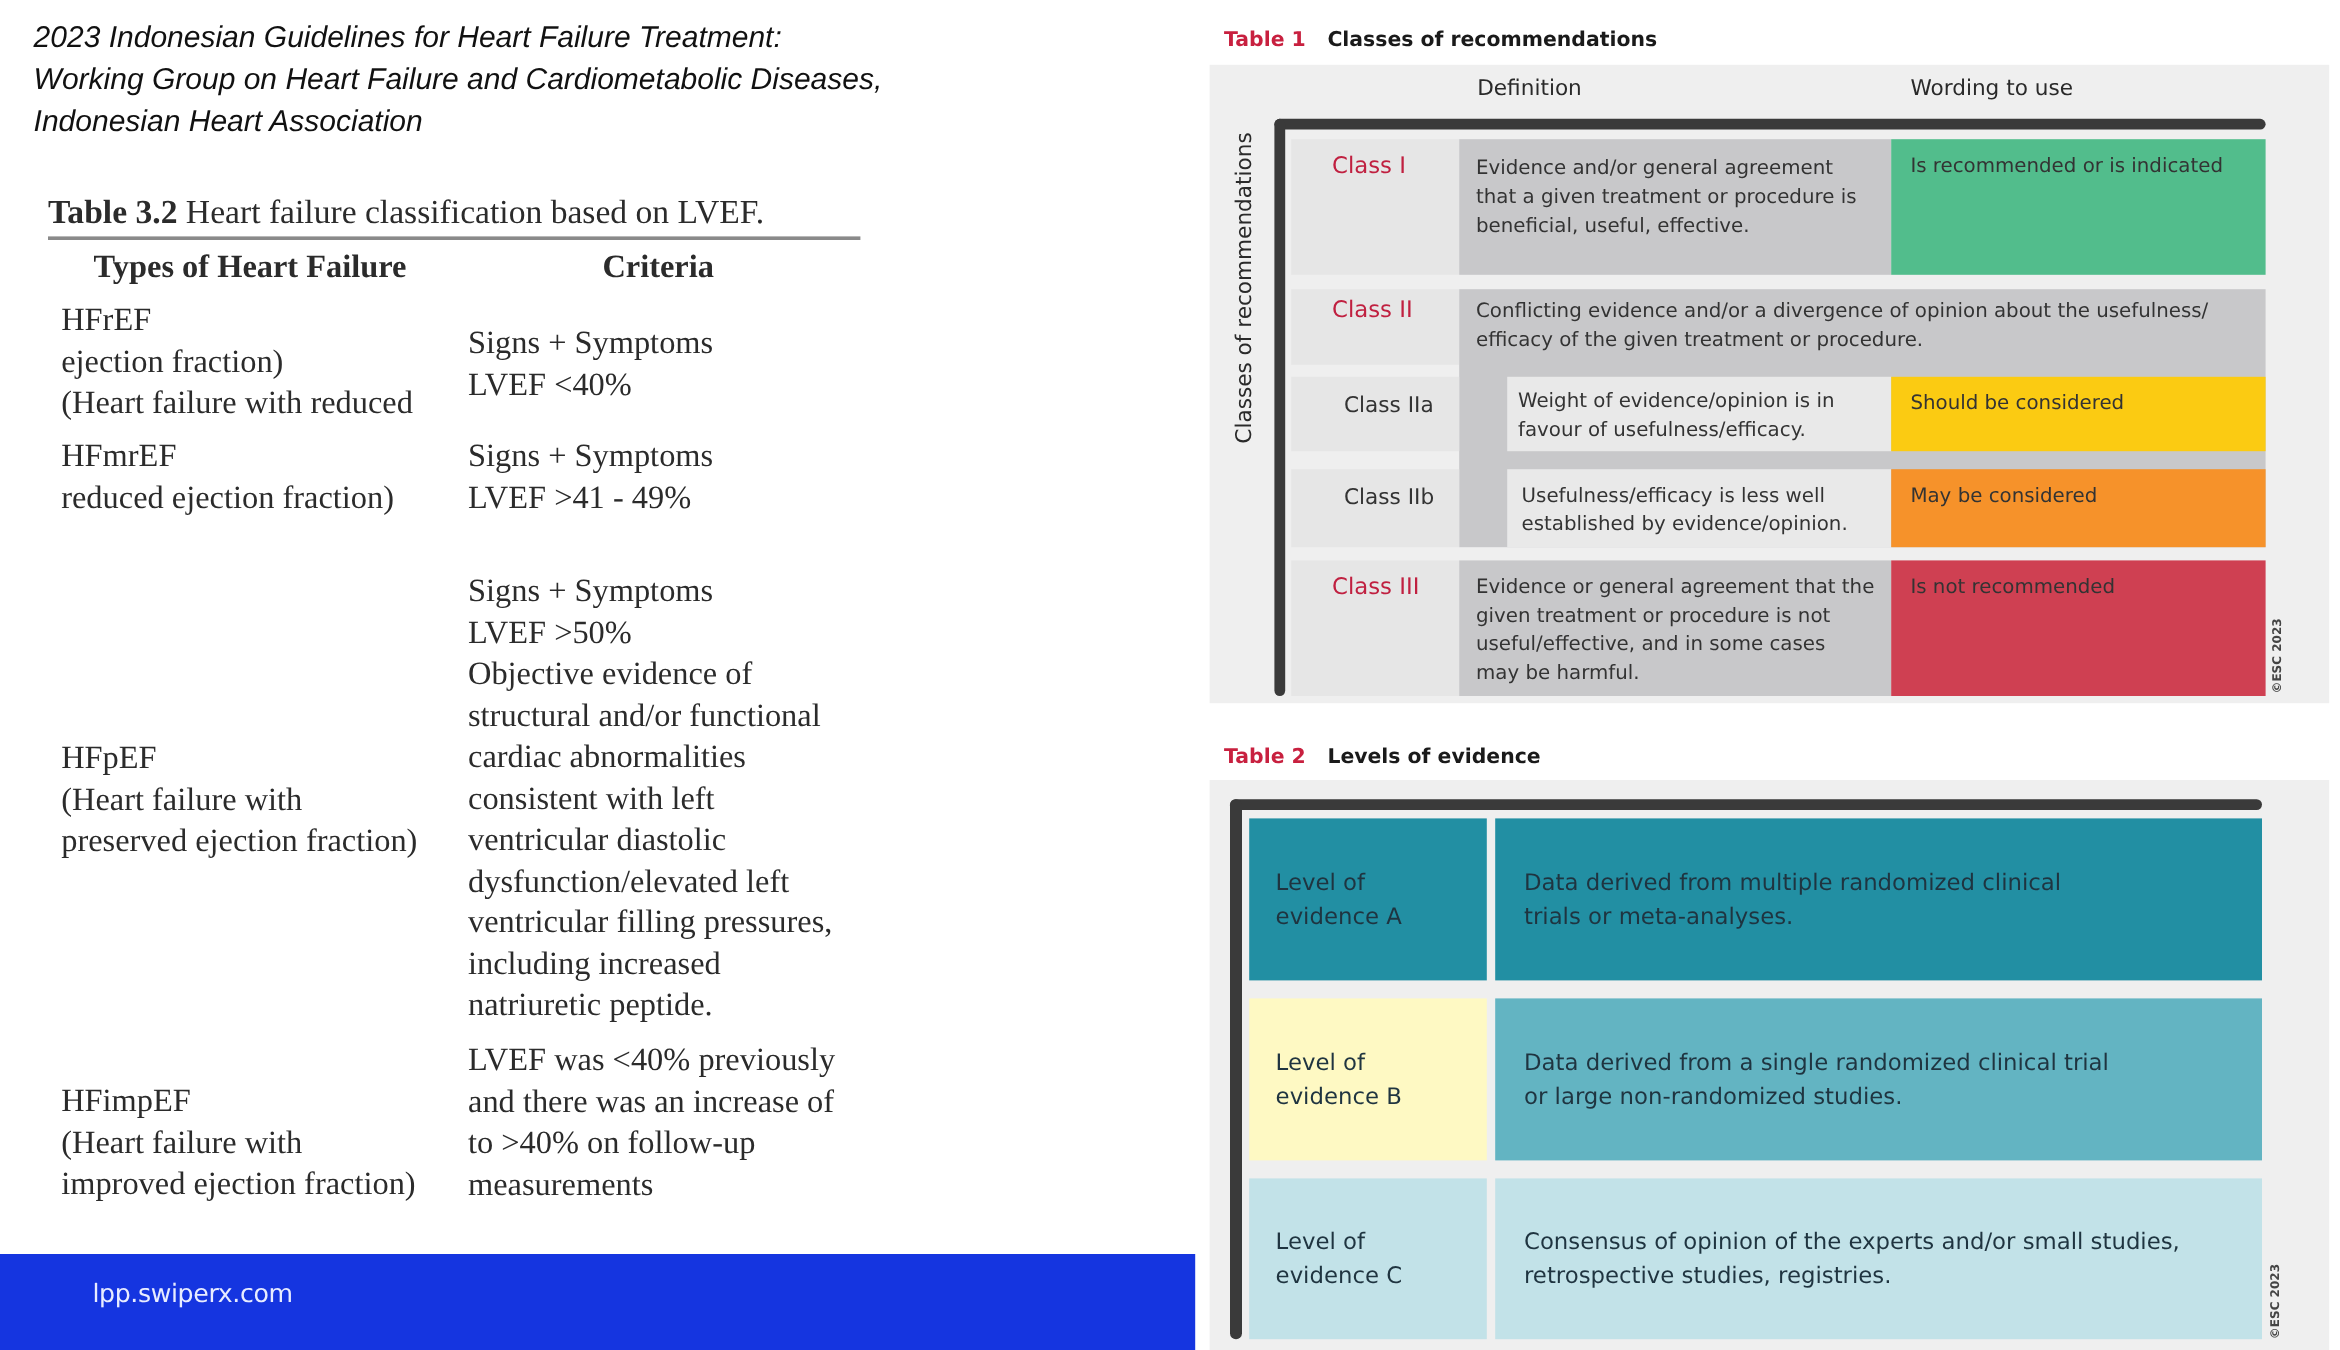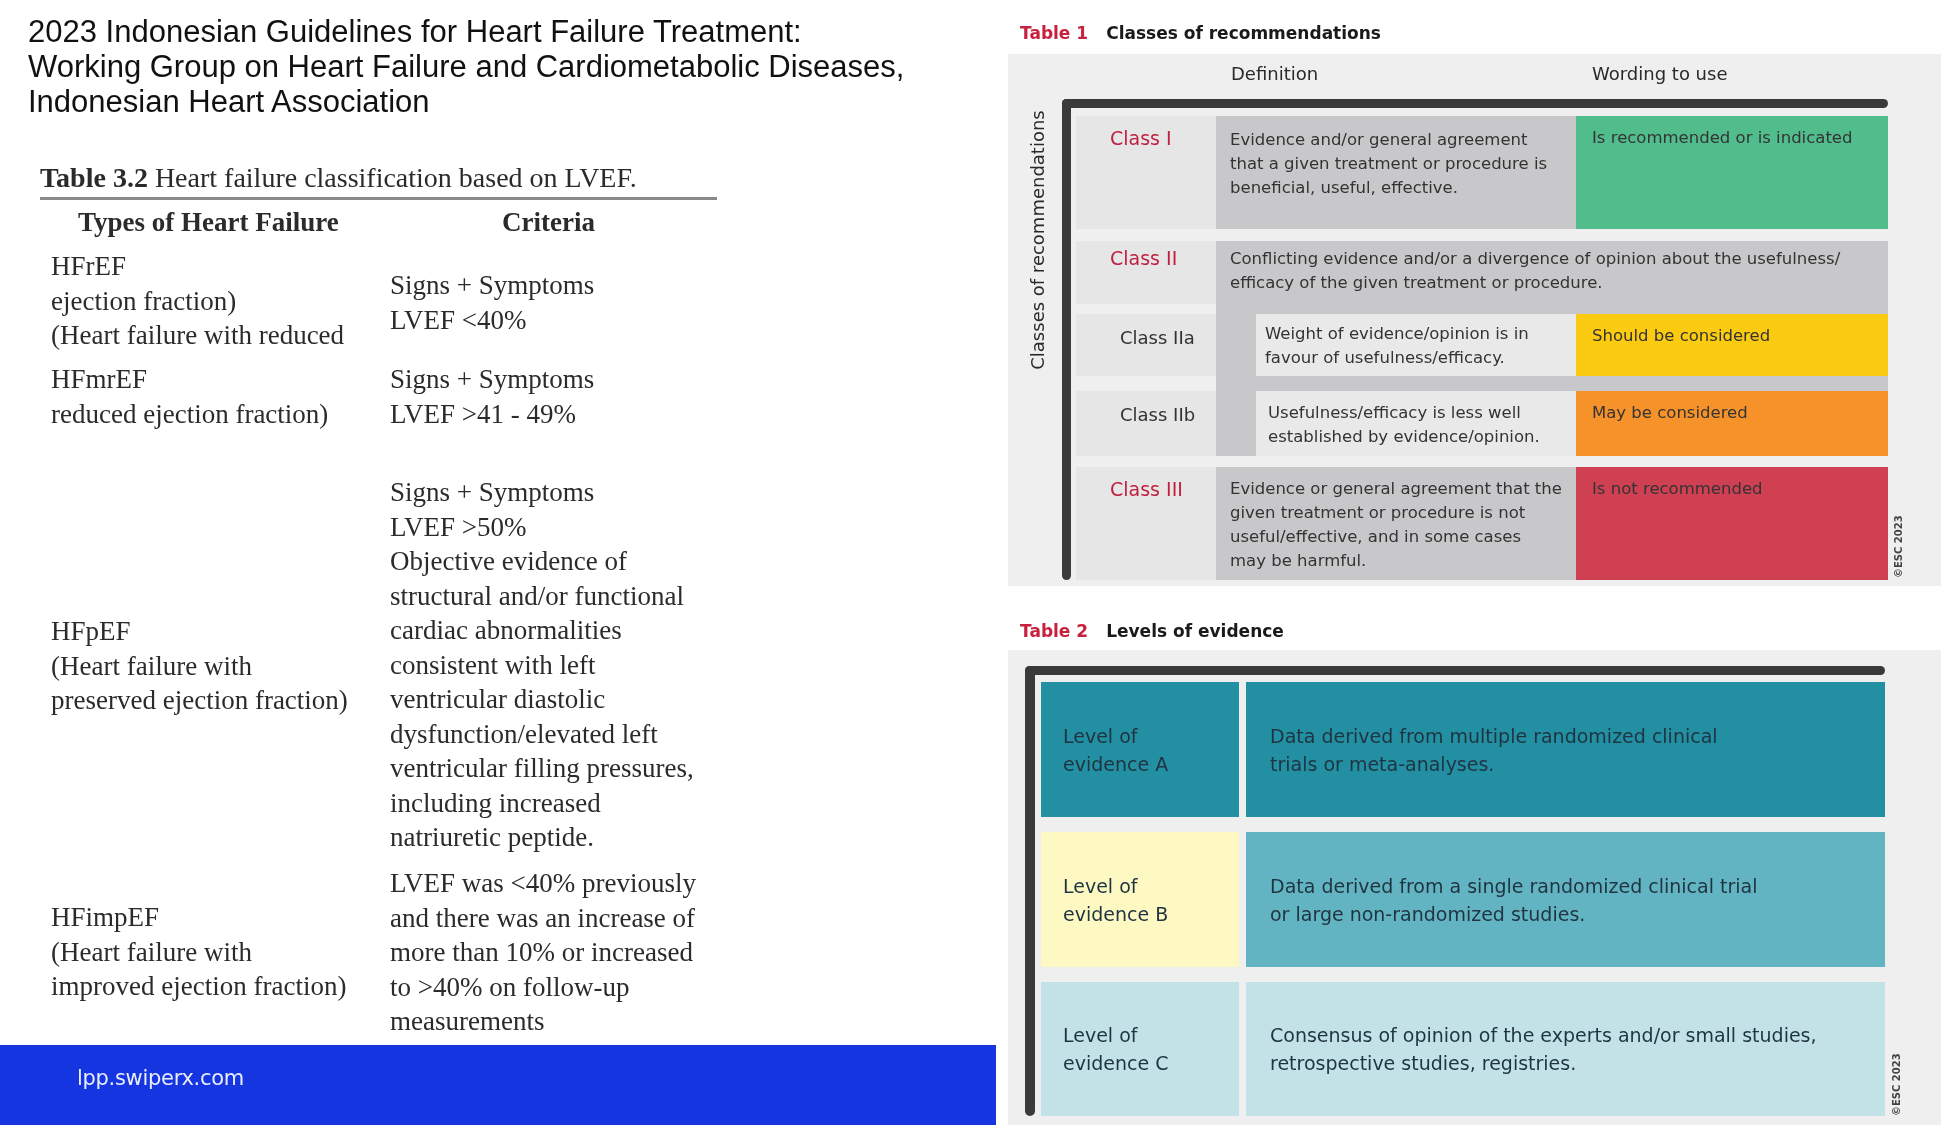--- a/index.html
+++ b/index.html
@@ -2,21 +2,21 @@
 <html><head>
 <meta charset="utf-8">
 <style>
   * { box-sizing: border-box; margin: 0; padding: 0; }
   html, body { width: 1950px; height: 1125px; overflow: hidden; background: #ffffff; }
   body { position: relative; font-family: "Liberation Sans", sans-serif; color: #111; }
 
   .abs { position: absolute; }
 
   
-  #slide-title { left: 28px; top: 14px; width: 900px; font-size: 31px; line-height: 35px; color: #111; }
+  #slide-title { left: 28px; top: 14px; width: 900px; font-size: 25px; line-height: 35px; color: #111; font-style: italic; }
   #slide-title div { white-space: nowrap; }
 
   
   .serif { font-family: "Liberation Serif", "DejaVu Serif", serif; color: #2b2b2b; }
   #t32-caption { left: 40px; top: 162px; font-size: 28px; white-space: nowrap; }
   #t32-caption b { font-weight: bold; }
   #t32-rule { left: 40px; top: 197px; width: 677px; height: 3px; background: #8a8a8a; }
   #t32-h-type { left: 78px; top: 207px; font-size: 27px; font-weight: bold; white-space: nowrap; }
   #t32-h-crit { left: 502px; top: 207px; font-size: 27px; font-weight: bold; white-space: nowrap; }
   .t32-cell { font-size: 27px; line-height: 34.5px; white-space: nowrap; }
@@ -108,21 +108,20 @@
 </div>
 
 <div class="abs serif t32-cell" style="left:51px; top:900px;">
   <div>HFimpEF</div>
   <div>(Heart failure with</div>
   <div>improved ejection fraction)</div>
 </div>
 <div class="abs serif t32-cell" style="left:390px; top:866px;">
   <div>LVEF was &lt;40% previously</div>
   <div>and there was an increase of</div>
-  <div>more than 10% or increased</div>
   <div>to &gt;40% on follow-up</div>
   <div>measurements</div>
 </div>
 
 <div id="footer" class="abs"></div>
 <div id="footer-url" class="abs">lpp.swiperx.com</div>
 
 <div class="abs esc tbl-label" style="left:1020px; top:23px;">
   <span class="tbl-num">Table 1</span><span class="tbl-name">Classes of recommendations</span>
 </div>

